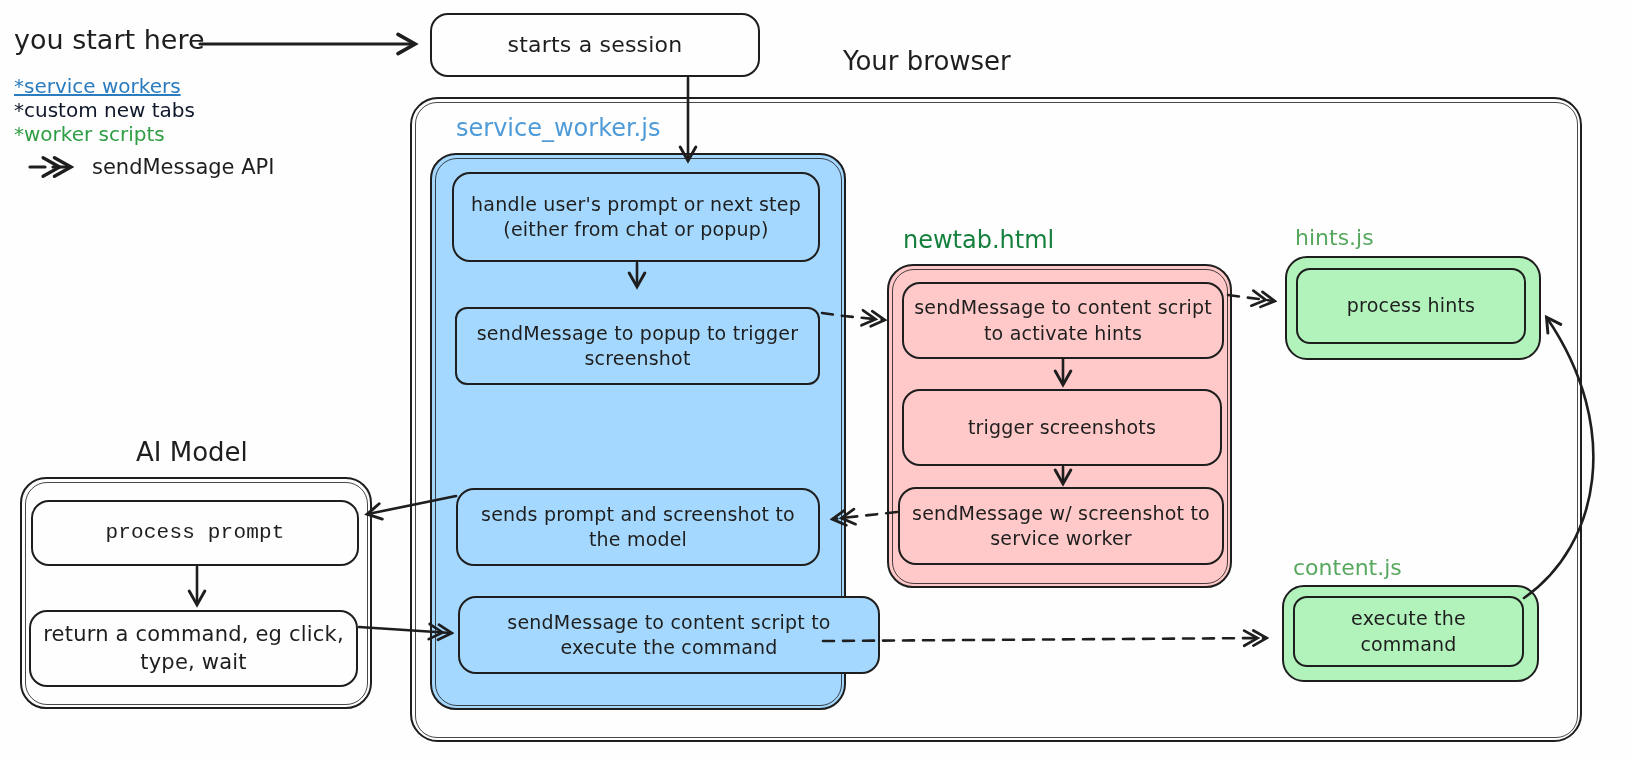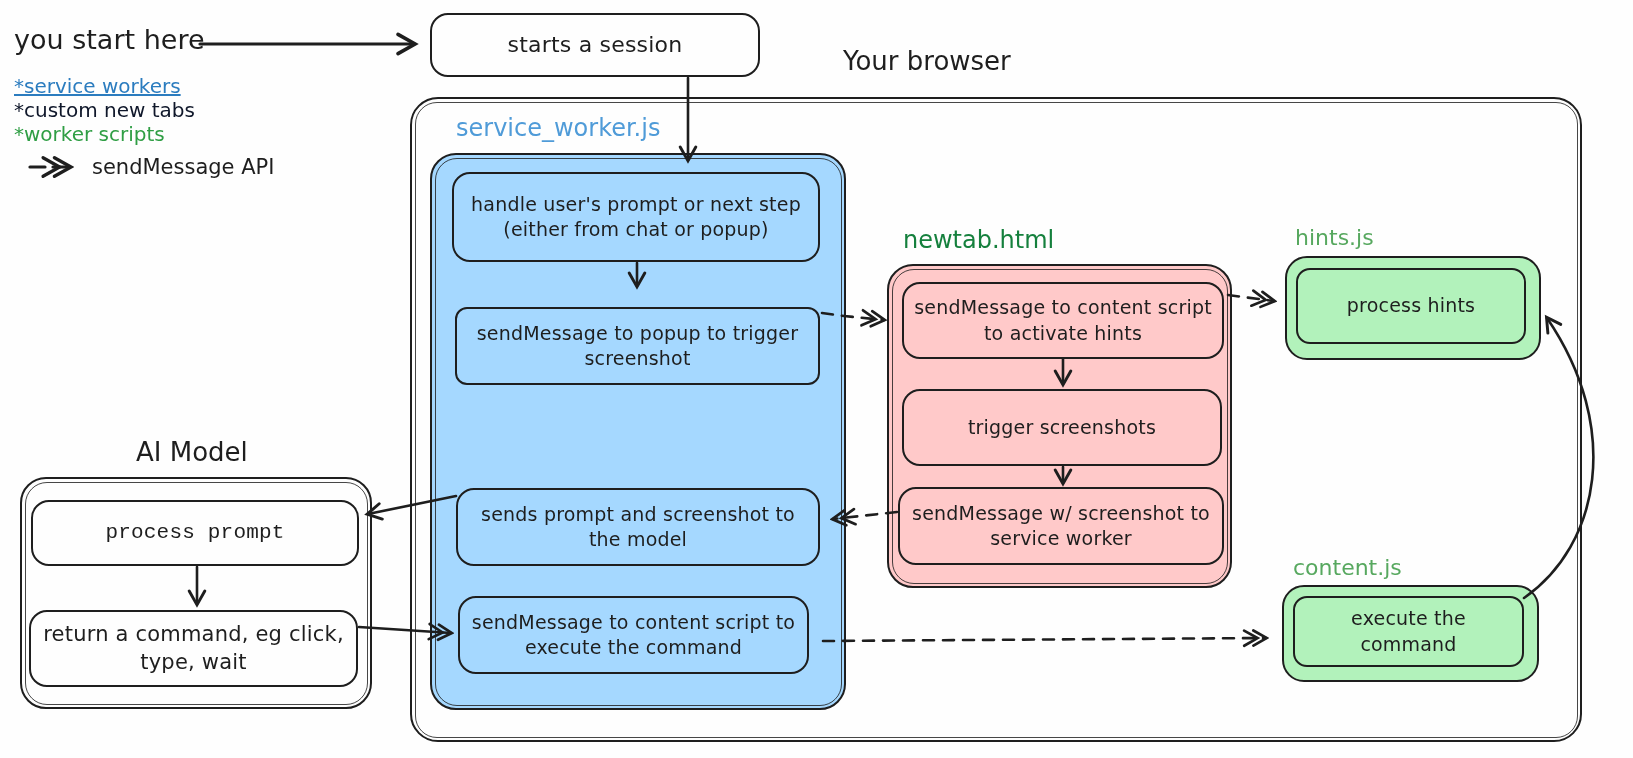--- a/index.html
+++ b/index.html
@@ -54,21 +54,21 @@
 
   <div class="node fill-white z2 sketchy" style="left:430px;top:13px;width:330px;height:64px;font-size:22px;border-radius:18px;">starts a session</div>
 
   <div class="frame sketch z1" style="left:410px;top:97px;width:1168px;height:641px;"></div>
 
   <div class="lbl t-blue" style="left:456px;top:114px;font-size:24px;">service_worker.js</div>
   <div class="frame sketch fill-blue z2" style="left:430px;top:153px;width:412px;height:553px;border-radius:26px;"></div>
   <div class="node fill-blue z3" style="left:452px;top:172px;width:368px;height:90px;border-radius:18px;">handle user's prompt or next step (either from chat or popup)</div>
   <div class="node fill-blue z3" style="left:455px;top:291px;width:365px;height:78px;border-radius:12px;margin-top:16px;">sendMessage to popup to trigger screenshot</div>
   <div class="node fill-blue z3" style="left:456px;top:488px;width:364px;height:78px;border-radius:18px;">sends prompt and screenshot to the model</div>
-  <div class="node fill-blue z3" style="left:458px;top:596px;width:351px;height:78px;border-radius:18px;">sendMessage to content script to execute the command</div>
+  <div class="node fill-blue z3" style="left:458px;top:596px;width:422px;height:78px;border-radius:18px;">sendMessage to content script to execute the command</div>
 
   <div class="lbl t-red" style="left:903px;top:226px;font-size:24px;">newtab.html</div>
   <div class="frame sketch fill-pink z2" style="left:887px;top:264px;width:341px;height:320px;border-radius:26px;"></div>
   <div class="node fill-pink z3" style="left:902px;top:282px;width:322px;height:77px;border-radius:18px;">sendMessage to content script to activate hints</div>
   <div class="node fill-pink z3" style="left:902px;top:389px;width:320px;height:77px;border-radius:18px;">trigger screenshots</div>
   <div class="node fill-pink z3" style="left:898px;top:487px;width:326px;height:78px;border-radius:18px;">sendMessage w/ screenshot to service worker</div>
 
   <div class="lbl t-green" style="left:1295px;top:225px;font-size:22px;">hints.js</div>
   <div class="frame fill-green z2" style="left:1285px;top:256px;width:252px;height:100px;border-radius:22px;"></div>
   <div class="node fill-green z3" style="left:1296px;top:268px;width:230px;height:76px;border-radius:14px;">process hints</div>

